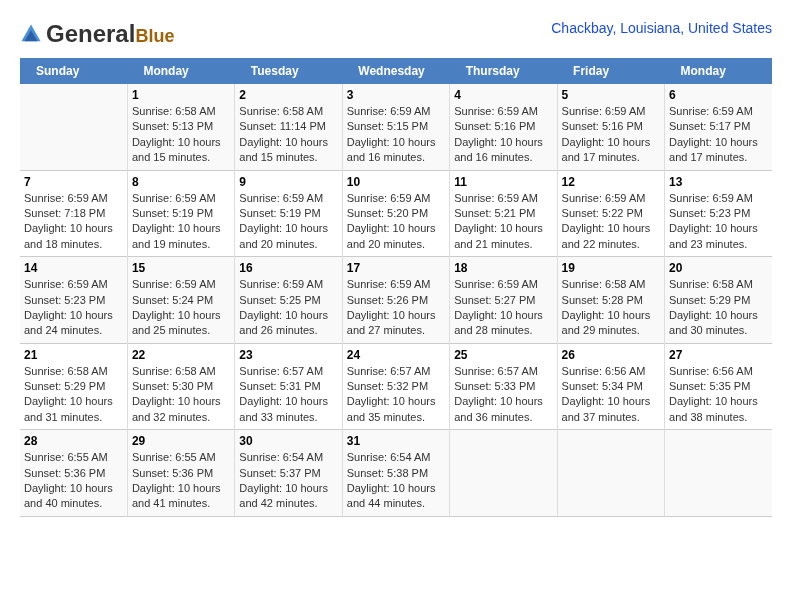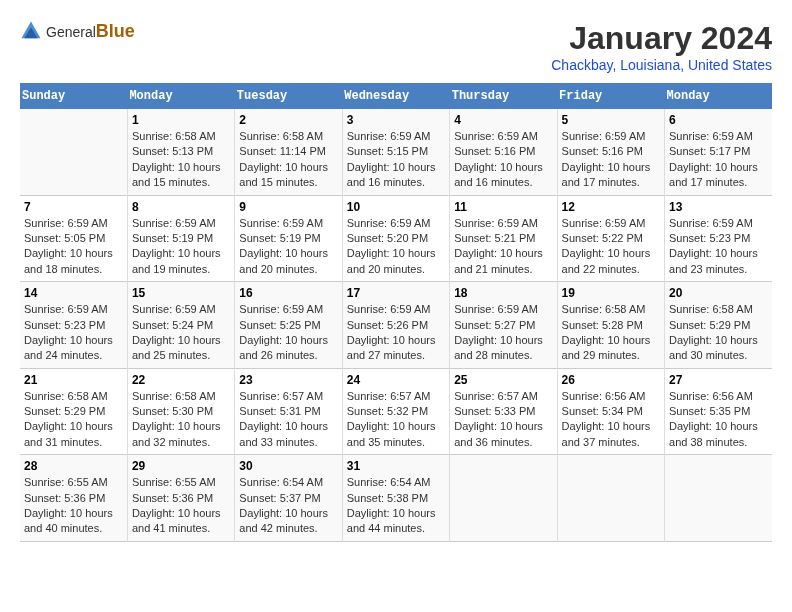--- a/index.html
+++ b/index.html
@@ -15,22 +15,22 @@
       justify-content: space-between;
       align-items: flex-start;
       margin-bottom: 10px;
     }
     .logo {
       display: flex;
       align-items: center;
       gap: 4px;
     }
     .logo-text-general {
-      font-size: 14px;
-      font-weight: normal;
+      font-size: 24px;
+      font-weight: bold;
       color: #333;
       margin-top: 12px;
     }
     .logo-text-blue {
       font-size: 18px;
       font-weight: bold;
       color: #a16207;
     }
     .logo-icon {
       width: 22px;
@@ -49,25 +49,24 @@
       color: #1d4ed8;
     }
     table {
       width: 100%;
       border-collapse: collapse;
       font-size: 11px;
     }
     thead tr th {
       background-color: #4a7fc1;
       color: white;
-      padding: 6px 2px;
+      padding: 6px 16px;
       text-align: left;
       font-weight: bold;
       font-size: 12px;
-      font-family: Liberation Mono, monospace;
     }
     tbody tr {
       border-bottom: 1px solid #ccc;
     }
     tbody tr td {
       padding: 4px 4px;
       vertical-align: top;
       border-right: 1px solid #ddd;
       min-width: 100px;
     }
@@ -97,21 +96,20 @@
   <div class="logo">
     <svg class="logo-icon" viewBox="0 0 30 30" xmlns="http://www.w3.org/2000/svg">
       <polygon points="15,2 28,25 2,25" fill="#4a90d9"></polygon>
       <polygon points="15,10 24,25 6,25" fill="#2a5fa5"></polygon>
     </svg>
     <div>
       <span class="logo-text-general">General</span><span class="logo-text-blue">Blue</span>
     </div>
   </div>
   <div class="title-area">
-    <div class="main-title">January 2024</div>
     <div class="sub-title">Chackbay, Louisiana, United States</div>
   </div>
 </div>
 
 <table>
   <thead>
     <tr>
       <th>Sunday</th>
       <th>Monday</th>
       <th>Tuesday</th>
@@ -164,21 +162,21 @@
           <div class="cell-text">Sunrise: 6:59 AM</div>
           <div class="cell-text">Sunset: 5:17 PM</div>
           <div class="cell-text">Daylight: 10 hours</div>
           <div class="cell-text">and 17 minutes.</div>
         </td>
       </tr>
       <tr>
         <td>
           <div class="day-num">7</div>
           <div class="cell-text">Sunrise: 6:59 AM</div>
-          <div class="cell-text">Sunset: 5:05 PM</div>
+          <div class="cell-text">Sunset: 7:18 PM</div>
           <div class="cell-text">Daylight: 10 hours</div>
           <div class="cell-text">and 18 minutes.</div>
         </td>
         <td>
           <div class="day-num">8</div>
           <div class="cell-text">Sunrise: 6:59 AM</div>
           <div class="cell-text">Sunset: 5:19 PM</div>
           <div class="cell-text">Daylight: 10 hours</div>
           <div class="cell-text">and 19 minutes.</div>
         </td>

